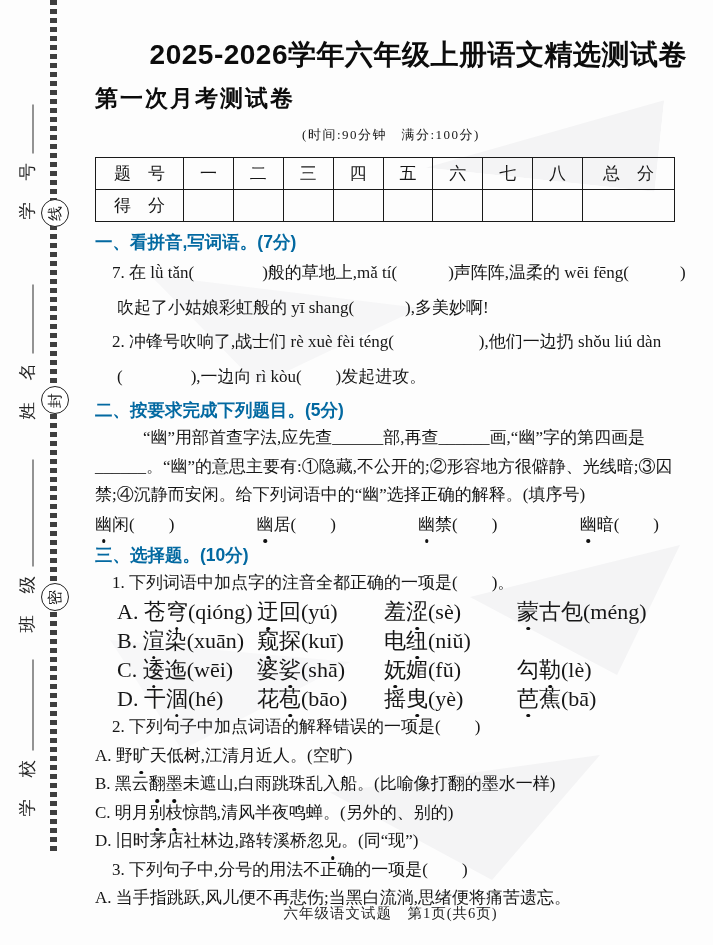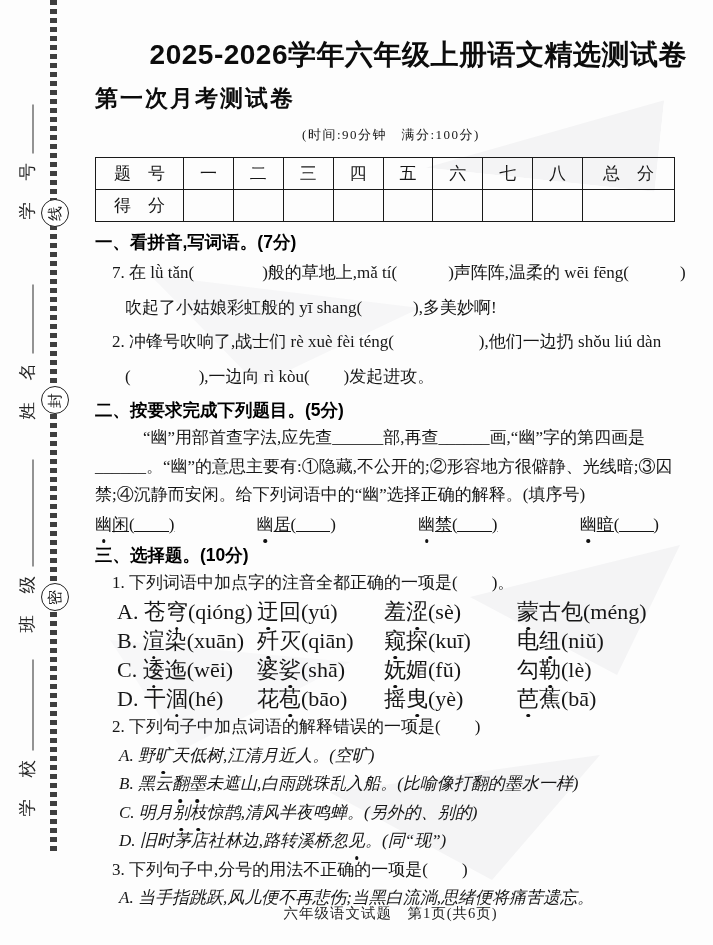--- a/index.html
+++ b/index.html
@@ -31,31 +31,31 @@
   .title{font-family:"Liberation Sans","DejaVu Sans",sans-serif;font-weight:bold;font-size:28px;
          text-align:right;white-space:nowrap;letter-spacing:.5px;color:#0c0c0c;}
   .subtitle{font-family:"Liberation Sans","DejaVu Sans",sans-serif;font-weight:bold;font-size:23px;
             text-align:left;margin-top:9px;letter-spacing:2px;color:#0c0c0c;}
   .meta{text-align:center;font-size:13px;margin-top:12px;letter-spacing:1.5px;}
   table.score{border-collapse:collapse;margin-top:13px;width:580px;table-layout:fixed;}
   .score td{border:1.3px solid #1a1a1a;height:31px;text-align:center;font-size:17px;padding:0;background:transparent;}
   
   .sections{margin-top:7px;}
   .sec-head{font-family:"Liberation Sans","DejaVu Sans",sans-serif;font-weight:bold;font-size:17.5px;
-            line-height:27px;margin-top:3px;color:#000000;}
+            line-height:27px;margin-top:3px;color:#0369a1;}
   .line{font-size:17px;line-height:28.5px;white-space:nowrap;}
   .sec1 .line{line-height:34.5px;}
   .ind-num{margin-left:17px;}
-  .ind-cont{margin-left:30px;}
+  .ind-cont{margin-left:22px;}
   .ind-para{margin-left:48px;}
   .ind-flush{margin-left:0;}
-  .ind-opt{margin-left:24px;font-style:italic;}
+  .ind-opt{}
   .opt-grid{display:grid;grid-template-columns:140px 127px 133px auto;margin-left:22px;
             line-height:29px;font-size:22px;white-space:nowrap;}
-  .spread{display:flex;justify-content:space-between;padding-right:28px;line-height:29px;font-size:17px;text-decoration:underline;}
+  .spread{display:flex;justify-content:space-between;padding-right:28px;line-height:29px;font-size:17px;}
   .dot{position:relative;display:inline-block;}
   .dot::after{content:"";position:absolute;left:50%;bottom:-4px;width:3.5px;height:3.5px;
               border-radius:50%;background:#111;transform:translateX(-50%);}
   .footer{position:absolute;left:0;right:1px;bottom:13px;text-align:center;font-size:14.5px;letter-spacing:1px;color:#222;}
 </style>
 </head>
 <body>
 
 <div class="page">
 
@@ -155,21 +155,20 @@
           <div class="sec-head">三、选择题。(10分)</div>
           <div class="line ind-num">1. 下列词语中加点字的注音全都正确的一项是(　　)。</div>
           <div class="opt-grid">
             <span class="opt-cell">A. 苍<span class="dot">穹</span>(qióng)</span>
             <span class="opt-cell"><span class="dot">迂</span>回(yú)</span>
             <span class="opt-cell">羞<span class="dot">涩</span>(sè)</span>
             <span class="opt-cell"><span class="dot">蒙</span>古包(méng)</span>
           </div>
           <div class="opt-grid">
             <span class="opt-cell">B. <span class="dot">渲</span>染(xuān)</span>
-            <span class="opt-cell"><span class="dot">歼</span>灭(qiān)</span>
             <span class="opt-cell"><span class="dot">窥</span>探(kuī)</span>
             <span class="opt-cell">电<span class="dot">纽</span>(niǔ)</span>
           </div>
           <div class="opt-grid">
             <span class="opt-cell">C. <span class="dot">逶</span>迤(wēi)</span>
             <span class="opt-cell">婆<span class="dot">娑</span>(shā)</span>
             <span class="opt-cell"><span class="dot">妩</span>媚(fǔ)</span>
             <span class="opt-cell">勾<span class="dot">勒</span>(lè)</span>
           </div>
           <div class="opt-grid">

